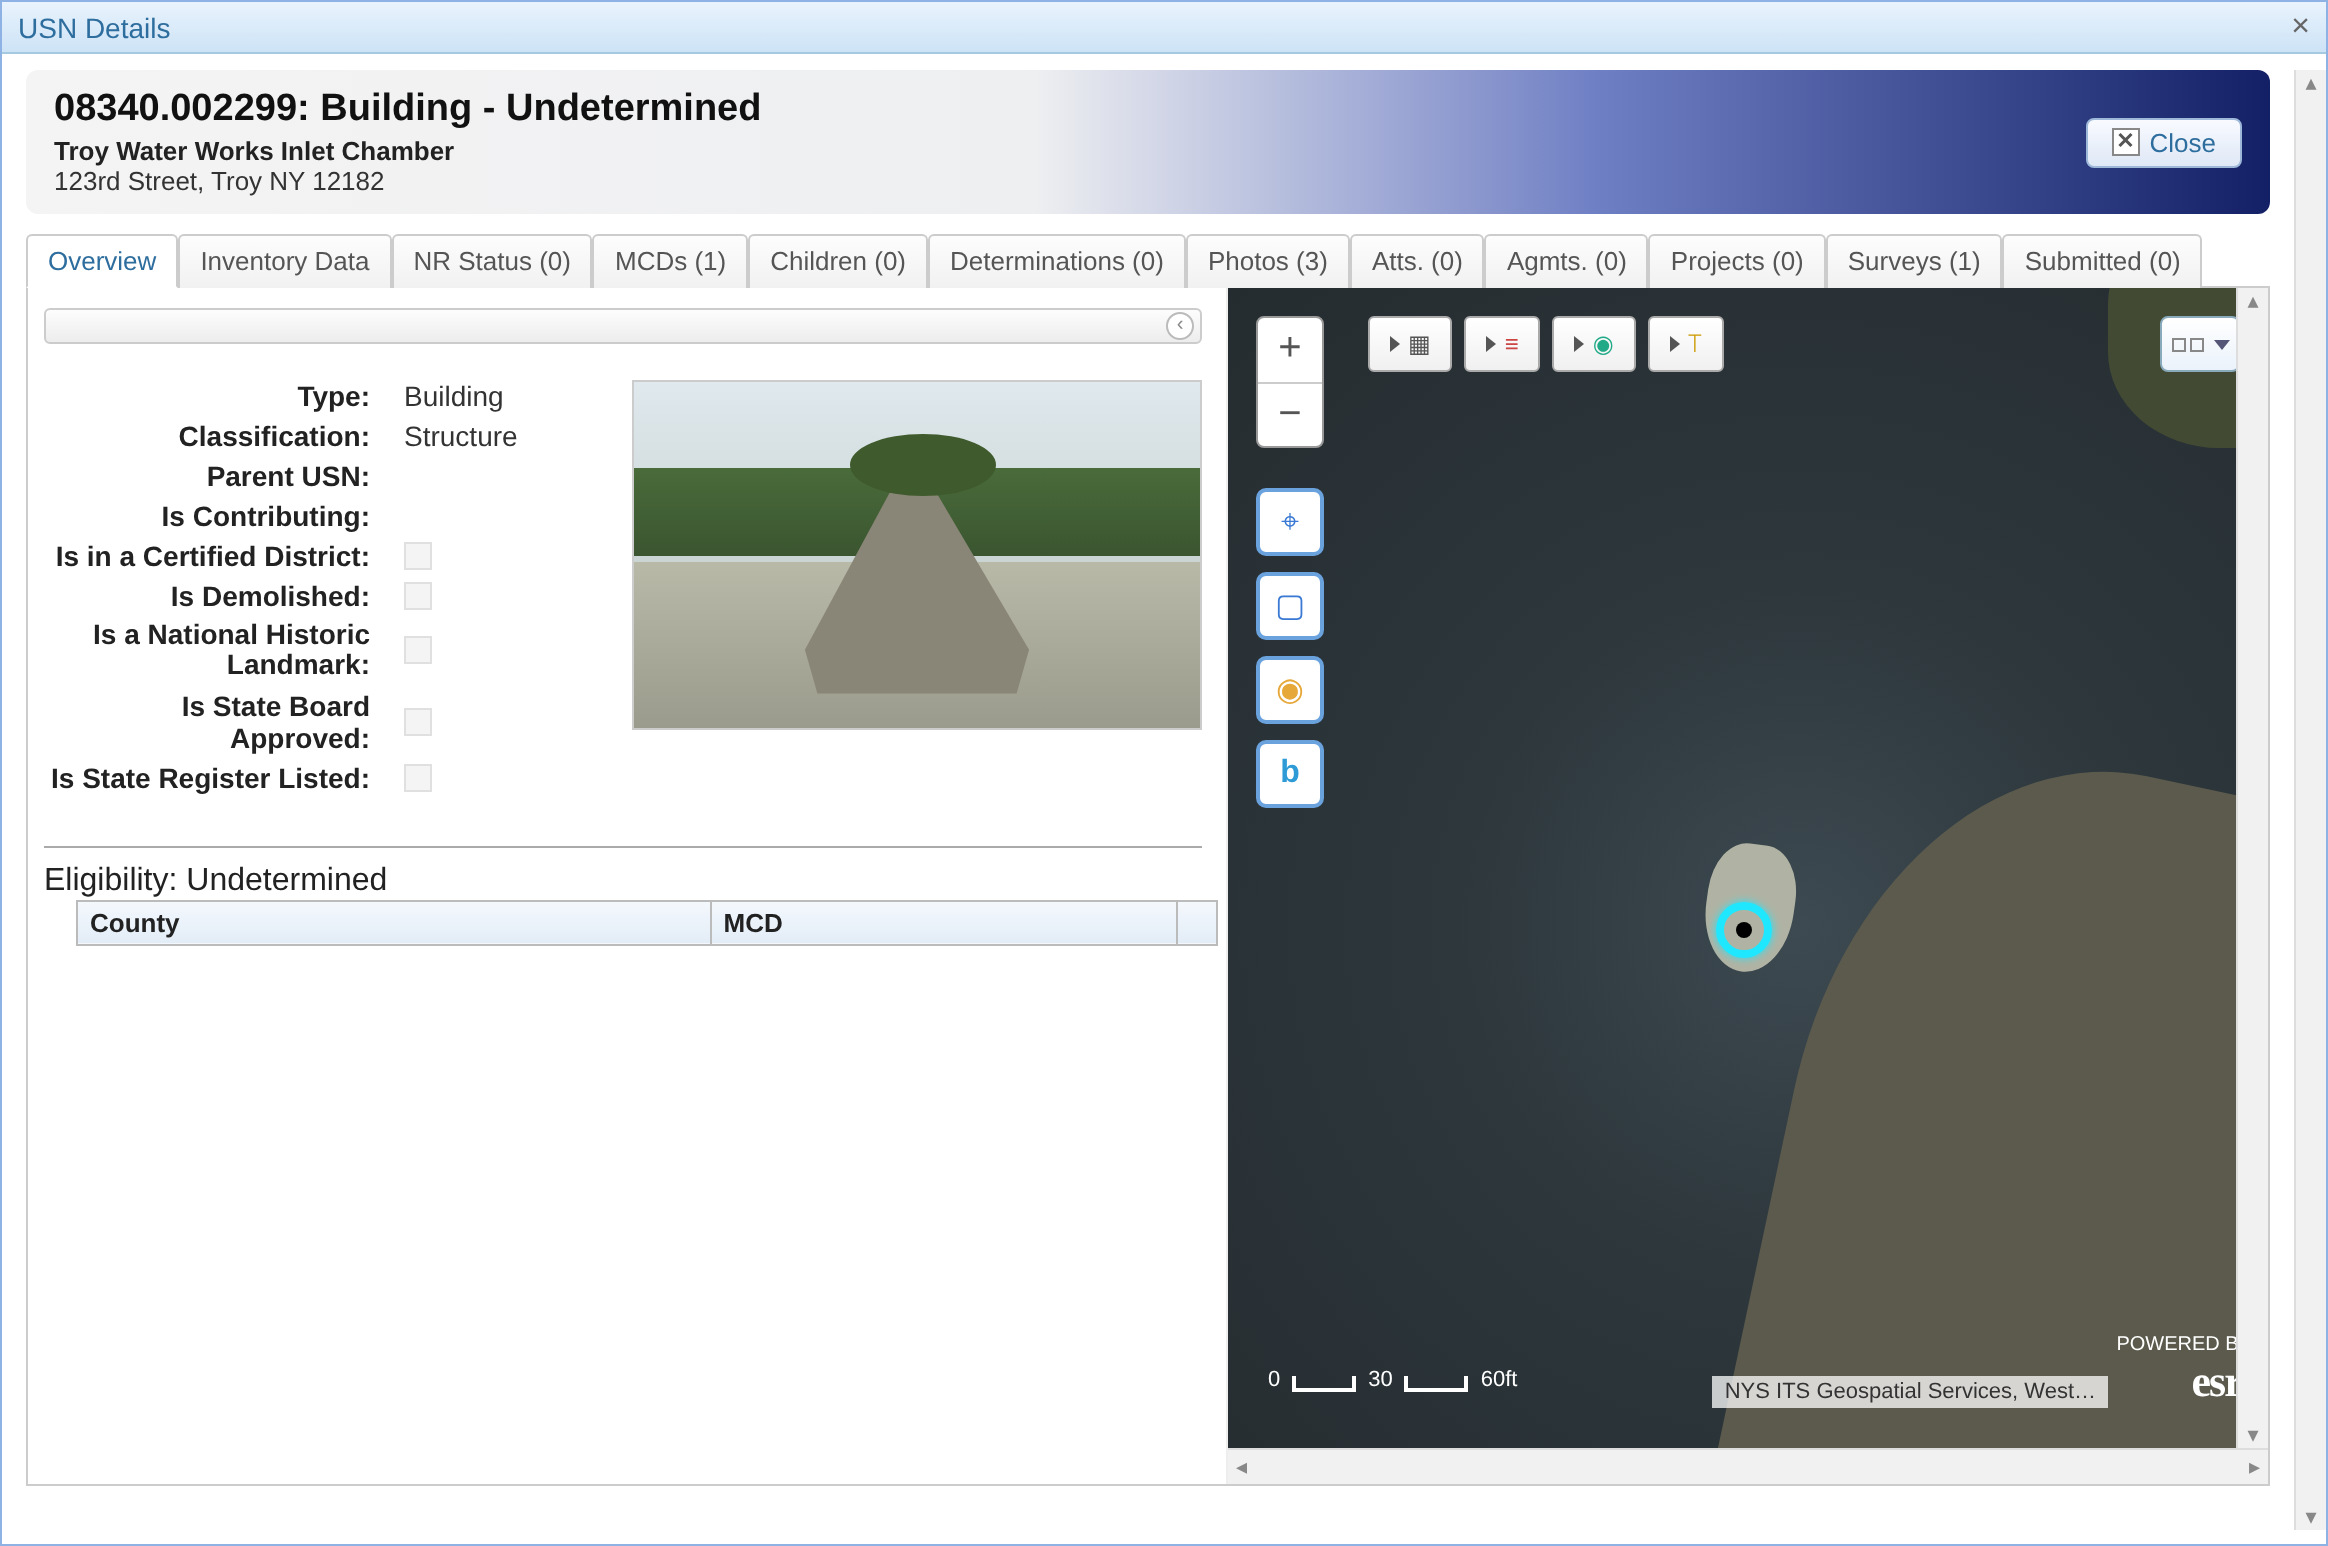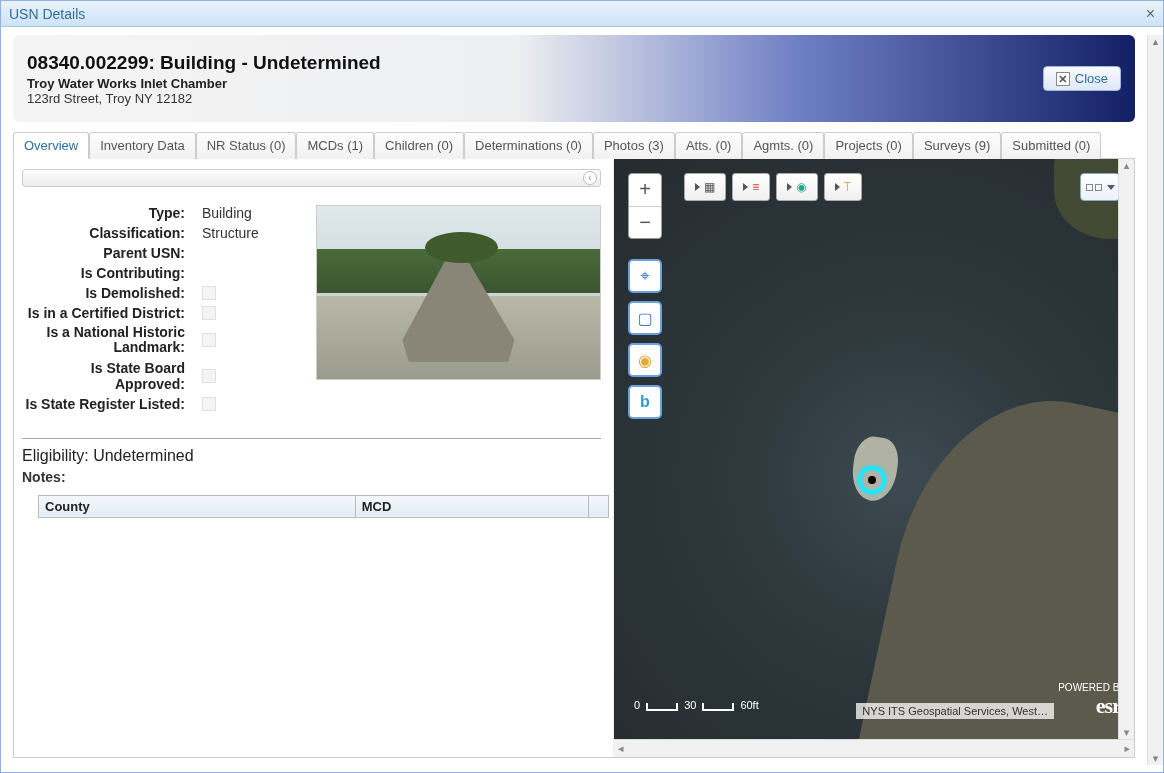--- a/index.html
+++ b/index.html
@@ -3,21 +3,21 @@
 <meta charset="utf-8">
 <style>
   * { box-sizing: border-box; margin: 0; padding: 0; }
   body { font-family: "Segoe UI", Arial, sans-serif; font-size: 13px; color: #333; background: #fff; width: 1164px; height: 773px; overflow: hidden; border: 1px solid #8db2e3; }
   .titlebar { height: 26px; background: linear-gradient(#e9f3fd, #cde3f6); border-bottom: 1px solid #a6c9e2; display: flex; align-items: center; padding: 0 8px; justify-content: space-between; gap: 40px; }
   .titlebar .title { color: #2e6e9e; font-size: 14px; }
   .titlebar .close-x { color: #666; font-size: 16px; cursor: pointer; }
   .windowbody { position: relative; height: calc(100% - 26px); padding: 8px 12px 8px 12px; }
   .vscroll-right { position: absolute; top: 8px; right: 0; width: 16px; height: 98%; background: #f1f1f1; border-left: 1px solid #ddd; display: flex; flex-direction: column; justify-content: space-between; align-items: center; }
   .vscroll-right span { color: #888; font-size: 11px; }
-  .header-banner { height: 87px; border-radius: 6px; background: linear-gradient(90deg, #f4f4f4 0%, #eeeff1 45%, #6f7fc4 70%, #132066 100%); display: flex; justify-content: space-between; align-items: center; padding: 0 14px; margin-bottom: 10px; margin-right: 16px; }
+  .header-banner { height: 72px; border-radius: 6px; background: linear-gradient(90deg, #f4f4f4 0%, #eeeff1 45%, #6f7fc4 70%, #132066 100%); display: flex; justify-content: space-between; align-items: center; padding: 0 14px; margin-bottom: 10px; margin-right: 16px; }
   .header-text h1 { font-size: 19px; font-weight: bold; margin-bottom: 2px; color: #111; }
   .header-text .sub { font-size: 13px; font-weight: bold; color: #222; }
   .header-text .addr { font-size: 13px; color: #333; }
   .close-btn { background: linear-gradient(#f8faff, #dfe8f6); border: 1px solid #9db8d9; border-radius: 4px; padding: 4px 12px; display: flex; align-items: center; gap: 5px; cursor: pointer; color: #2e6e9e; font-size: 13px; }
   .close-btn .x { display: inline-block; width: 14px; height: 14px; border: 1px solid #888; color: #555; text-align: center; line-height: 12px; font-size: 11px; font-weight: bold; background: #fff; }
   .tabs { display: flex; margin-right: 16px; }
   .tab { padding: 5px 10px; border: 1px solid #ccc; border-bottom: none; background: linear-gradient(#fdfdfd,#f1f1f1); color: #555; font-size: 13px; margin-right: 0; cursor: pointer; border-radius: 3px 3px 0 0; }
   .tab + .tab { border-left: 1px solid #ccc; }
   .tab.active { background: #fff; color: #2e6e9e; font-weight: 500; border-bottom: 1px solid #fff; position: relative; z-index: 2; }
   .tabcontent { border: 1px solid #ccc; height: 600px; display: flex; margin-right: 16px; margin-top: -1px; }
@@ -105,21 +105,21 @@
     <div class="tab active">Overview</div>
     <div class="tab">Inventory Data</div>
     <div class="tab">NR Status (0)</div>
     <div class="tab">MCDs (1)</div>
     <div class="tab">Children (0)</div>
     <div class="tab">Determinations (0)</div>
     <div class="tab">Photos (3)</div>
     <div class="tab">Atts. (0)</div>
     <div class="tab">Agmts. (0)</div>
     <div class="tab">Projects (0)</div>
-    <div class="tab">Surveys (9)</div>
+    <div class="tab">Surveys (1)</div>
     <div class="tab">Submitted (0)</div>
   </div>
 
   <div class="tabcontent">
     <div class="left-pane">
       <div class="left-topbar">
         <span class="collapse">‹</span>
       </div>
       <div class="fields">
         <div class="field-list">
@@ -132,25 +132,25 @@
               <span class="field-value">Structure</span>
             </div>
           <div class="field-row">
               <span class="field-label">Parent USN:</span>
               <span class="field-value"></span>
             </div>
           <div class="field-row">
               <span class="field-label">Is Contributing:</span>
             </div>
           <div class="field-row">
+              <span class="field-label">Is in a Certified District:</span>
+              <span class="checkbox"></span>
+            </div>
+          <div class="field-row">
               <span class="field-label">Is Demolished:</span>
-              <span class="checkbox"></span>
-            </div>
-          <div class="field-row">
-              <span class="field-label">Is in a Certified District:</span>
               <span class="checkbox"></span>
             </div>
           <div class="field-row">
               <span class="field-label" style="line-height:1.1">Is a National Historic Landmark:</span>
               <span class="checkbox"></span>
             </div>
           <div class="field-row">
               <span class="field-label">Is State Board Approved:</span>
               <span class="checkbox"></span>
             </div>
@@ -165,21 +165,20 @@
             <div class="water"></div>
             <div class="stone"></div>
             <div class="veg"></div>
         </div>
       </div>
       <hr class="sep">
       <div class="elig">
         <b>Eligibility:</b>
         <span>Undetermined</span>
       </div>
-      <div class="notes">Notes:</div>
       <table class="grid">
         <tbody>
             <tr>
           <th>County</th>
           <th>MCD</th>
           <th></th>
         </tr>
       </tbody>
         </table>
     </div>

